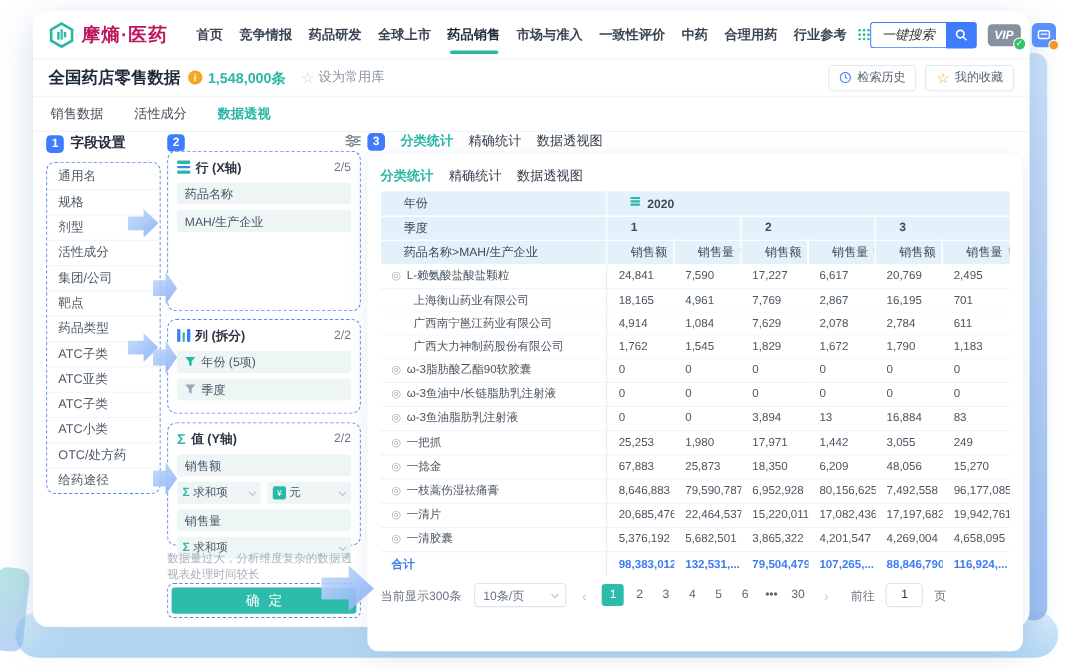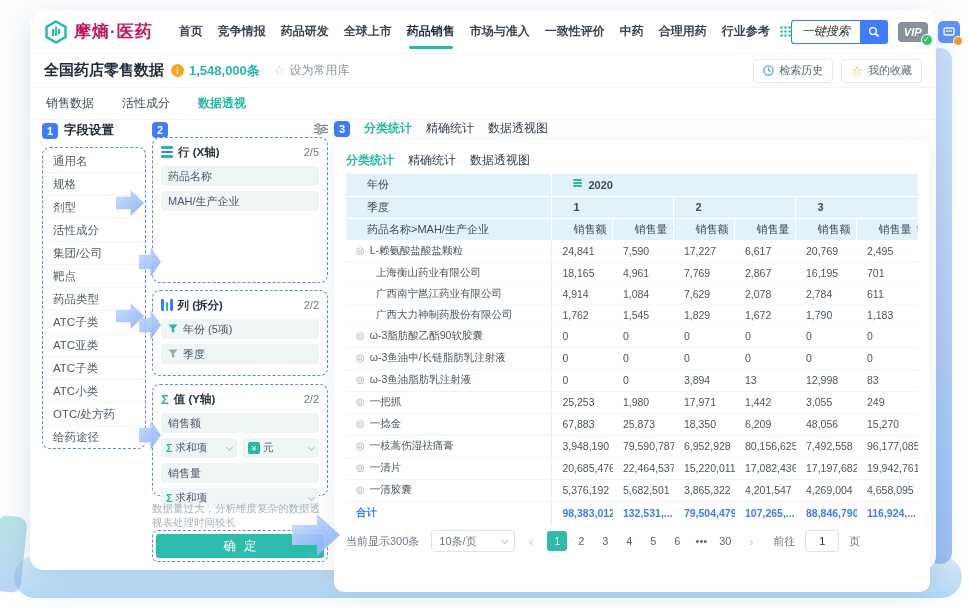--- a/index.html
+++ b/index.html
@@ -509,21 +509,21 @@
             <td>0</td>
             <td>0</td>
             <td>0</td>
           </tr>
           <tr class="brow">
             <td class="ncell"><span class="expand">◎</span><span class="rname">ω-3鱼油脂肪乳注射液</span></td>
             <td>0</td>
             <td>0</td>
             <td>3,894</td>
             <td>13</td>
-            <td>12,998</td>
+            <td>16,884</td>
             <td>83</td>
           </tr>
           <tr class="brow">
             <td class="ncell"><span class="expand">◎</span><span class="rname">一把抓</span></td>
             <td>25,253</td>
             <td>1,980</td>
             <td>17,971</td>
             <td>1,442</td>
             <td>3,055</td>
             <td>249</td>
@@ -532,21 +532,21 @@
             <td class="ncell"><span class="expand">◎</span><span class="rname">一捻金</span></td>
             <td>67,883</td>
             <td>25,873</td>
             <td>18,350</td>
             <td>6,209</td>
             <td>48,056</td>
             <td>15,270</td>
           </tr>
           <tr class="brow">
             <td class="ncell"><span class="expand">◎</span><span class="rname">一枝蒿伤湿祛痛膏</span></td>
-            <td>3,948,190</td>
+            <td>8,646,883</td>
             <td>79,590,787</td>
             <td>6,952,928</td>
             <td>80,156,625</td>
             <td>7,492,558</td>
             <td>96,177,085</td>
           </tr>
           <tr class="brow">
             <td class="ncell"><span class="expand">◎</span><span class="rname">一清片</span></td>
             <td>20,685,476</td>
             <td>22,464,537</td>

